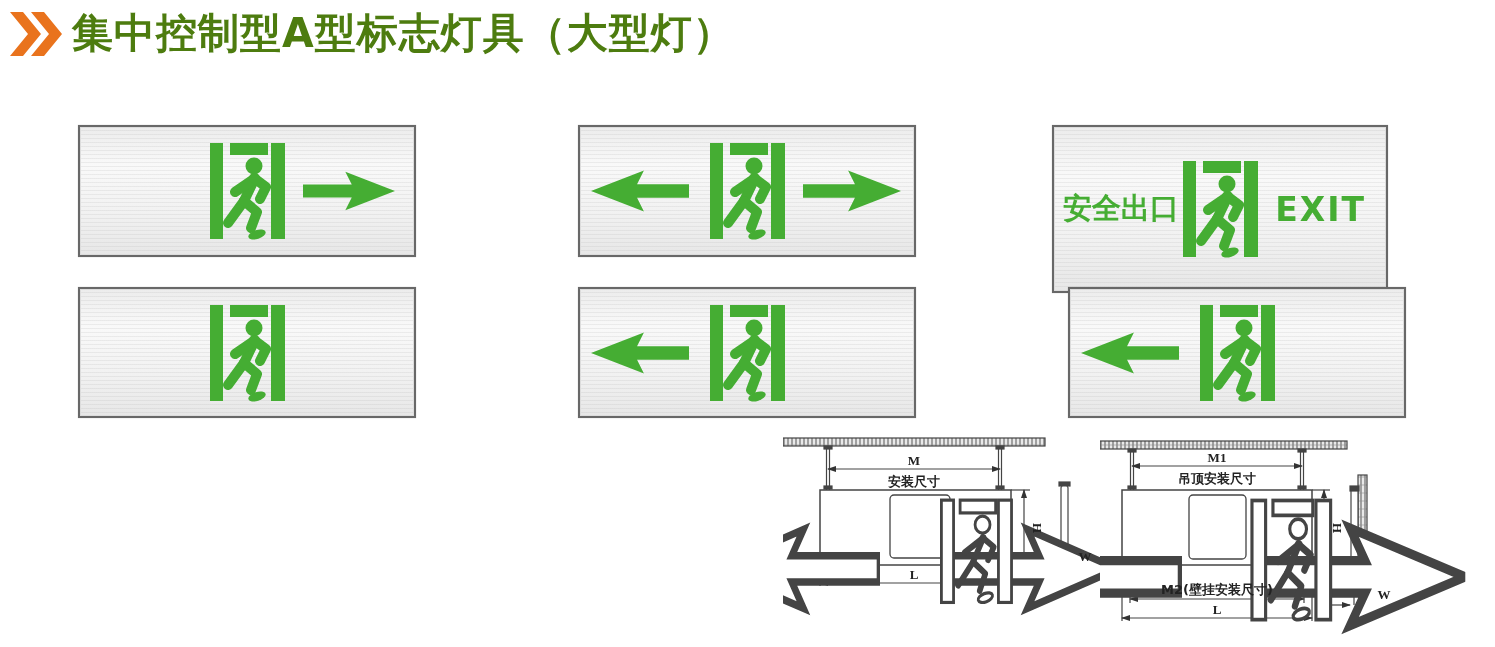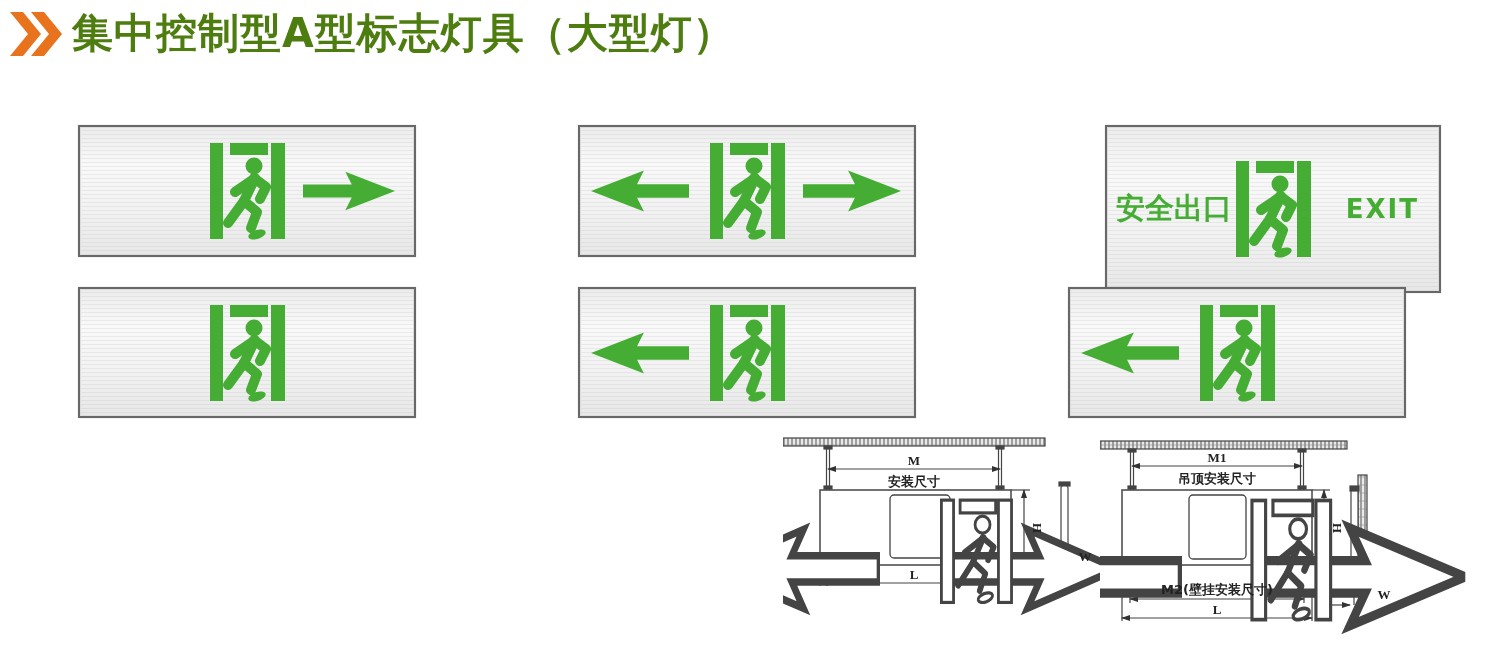--- a/index.html
+++ b/index.html
@@ -20,26 +20,26 @@
     box-shadow: inset 0 0 0 1px #dcdcdc, 0 0 1px rgba(0,0,0,.25);}
   .sign .door-man{position:absolute;left:50%;top:50%;transform:translate(-50%,-50%);
     width:96px;height:100px;color:#45ad33;}
   .sign .arrow{position:absolute;top:50%;width:98px;height:46px;color:#45ad33;}
   .sign .arrow.left{left:11px;transform:translateY(-50%) scaleX(-1);}
   .sign .arrow.right{right:13px;transform:translateY(-50%);}
   .sign .arrow.right.narrow{right:19px;width:92px;}
   .sign-text{position:absolute;top:50%;transform:translateY(-50%);color:#45ad33;font-weight:800;
     font-family:"DejaVu Sans","Liberation Sans",sans-serif;white-space:nowrap;}
   .sign-text.cn{left:9px;font-size:29px;letter-spacing:0;}
-  .sign-text.en{right:20px;font-size:26px;letter-spacing:2px;}
+  .sign-text.en{right:20px;font-size:33px;letter-spacing:2px;}
 
   
   #sign1{left:78px;top:125px;width:338px;height:132px;}
   #sign2{left:578px;top:125px;width:338px;height:132px;}
-  #sign3{left:1105px;top:125px;width:336px;height:168px;text-decoration:underline;}
+  #sign3{left:1052px;top:125px;width:336px;height:168px;text-decoration:underline;}
   #sign4{left:78px;top:287px;width:338px;height:131px;}
   #sign5{left:578px;top:287px;width:338px;height:131px;}
   #sign6{left:1068px;top:287px;width:338px;height:131px;}
 
   
   .diagram{position:absolute;}
   #diagramL{left:783px;top:433px;}
   #diagramR{left:1100px;top:433px;}
   .dimtxt{font-family:"Liberation Serif","DejaVu Serif",serif;font-weight:bold;font-size:13px;fill:#222;}
   .dimcap{font-family:"DejaVu Sans","Liberation Sans",sans-serif;font-weight:bold;font-size:13px;fill:#222;}

